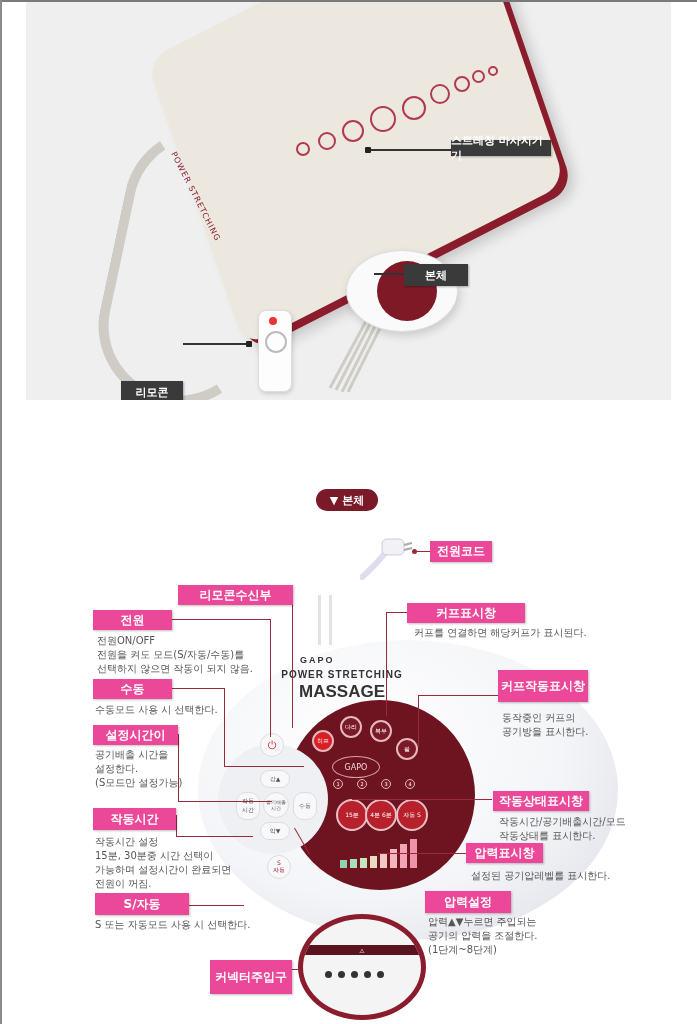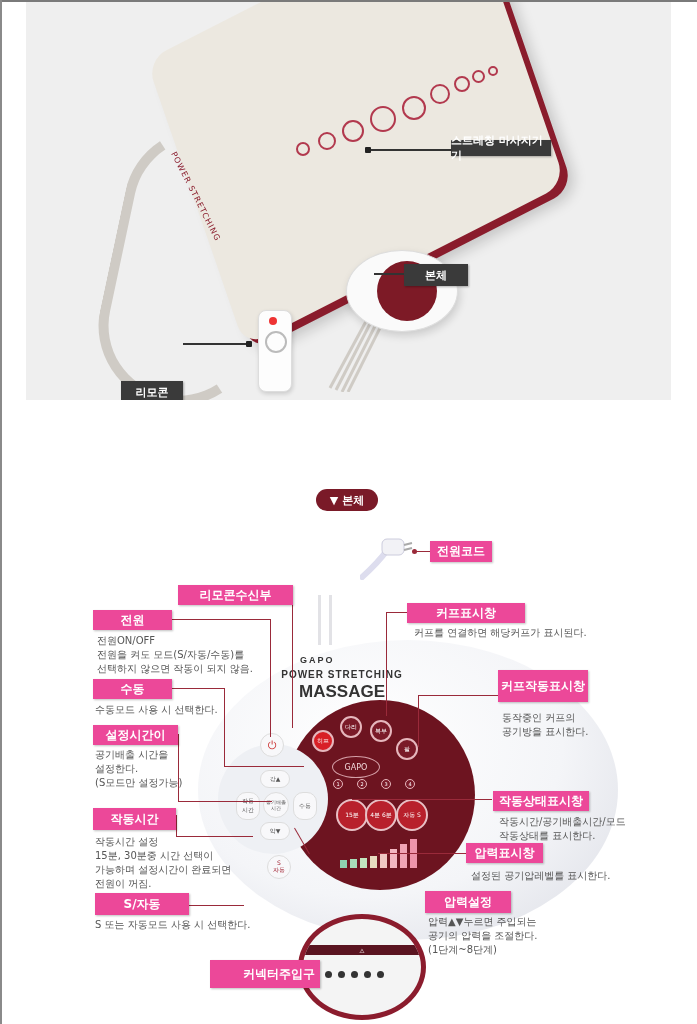--- a/index.html
+++ b/index.html
@@ -204,21 +204,21 @@
 
 <div class="callout" style="left:93px;top:808px;width:83px;height:22px;">작동시간</div>
 <div class="desc" style="left:95px;top:835px;width:170px;">작동시간 설정
 15분, 30분중 시간 선택이
 가능하며 설정시간이 완료되면
 전원이 꺼짐.</div>
 
 <div class="callout" style="left:95px;top:893px;width:94px;height:22px;">S/자동</div>
 <div class="desc" style="left:95px;top:918px;width:190px;">S 또는 자동모드 사용 시 선택한다.</div>
 
-<div class="callout" style="left:210px;top:960px;width:82px;height:28px;padding-left:28px;">커넥터주입구</div>
+<div class="callout" style="left:210px;top:960px;width:82px;height:34px;">커넥터주입구</div>
 
 <div class="callout" style="left:407px;top:603px;width:118px;height:20px;">커프표시창</div>
 <div class="desc" style="left:414px;top:626px;width:220px;">커프를 연결하면 해당커프가 표시된다.</div>
 
 <div class="callout" style="left:498px;top:670px;width:90px;height:32px;">커프작동표시창</div>
 <div class="desc" style="left:502px;top:711px;width:140px;">동작중인 커프의
 공기방을 표시한다.</div>
 
 <div class="callout" style="left:493px;top:791px;width:96px;height:20px;">작동상태표시창</div>
 <div class="desc" style="left:499px;top:815px;width:160px;">작동시간/공기배출시간/모드

